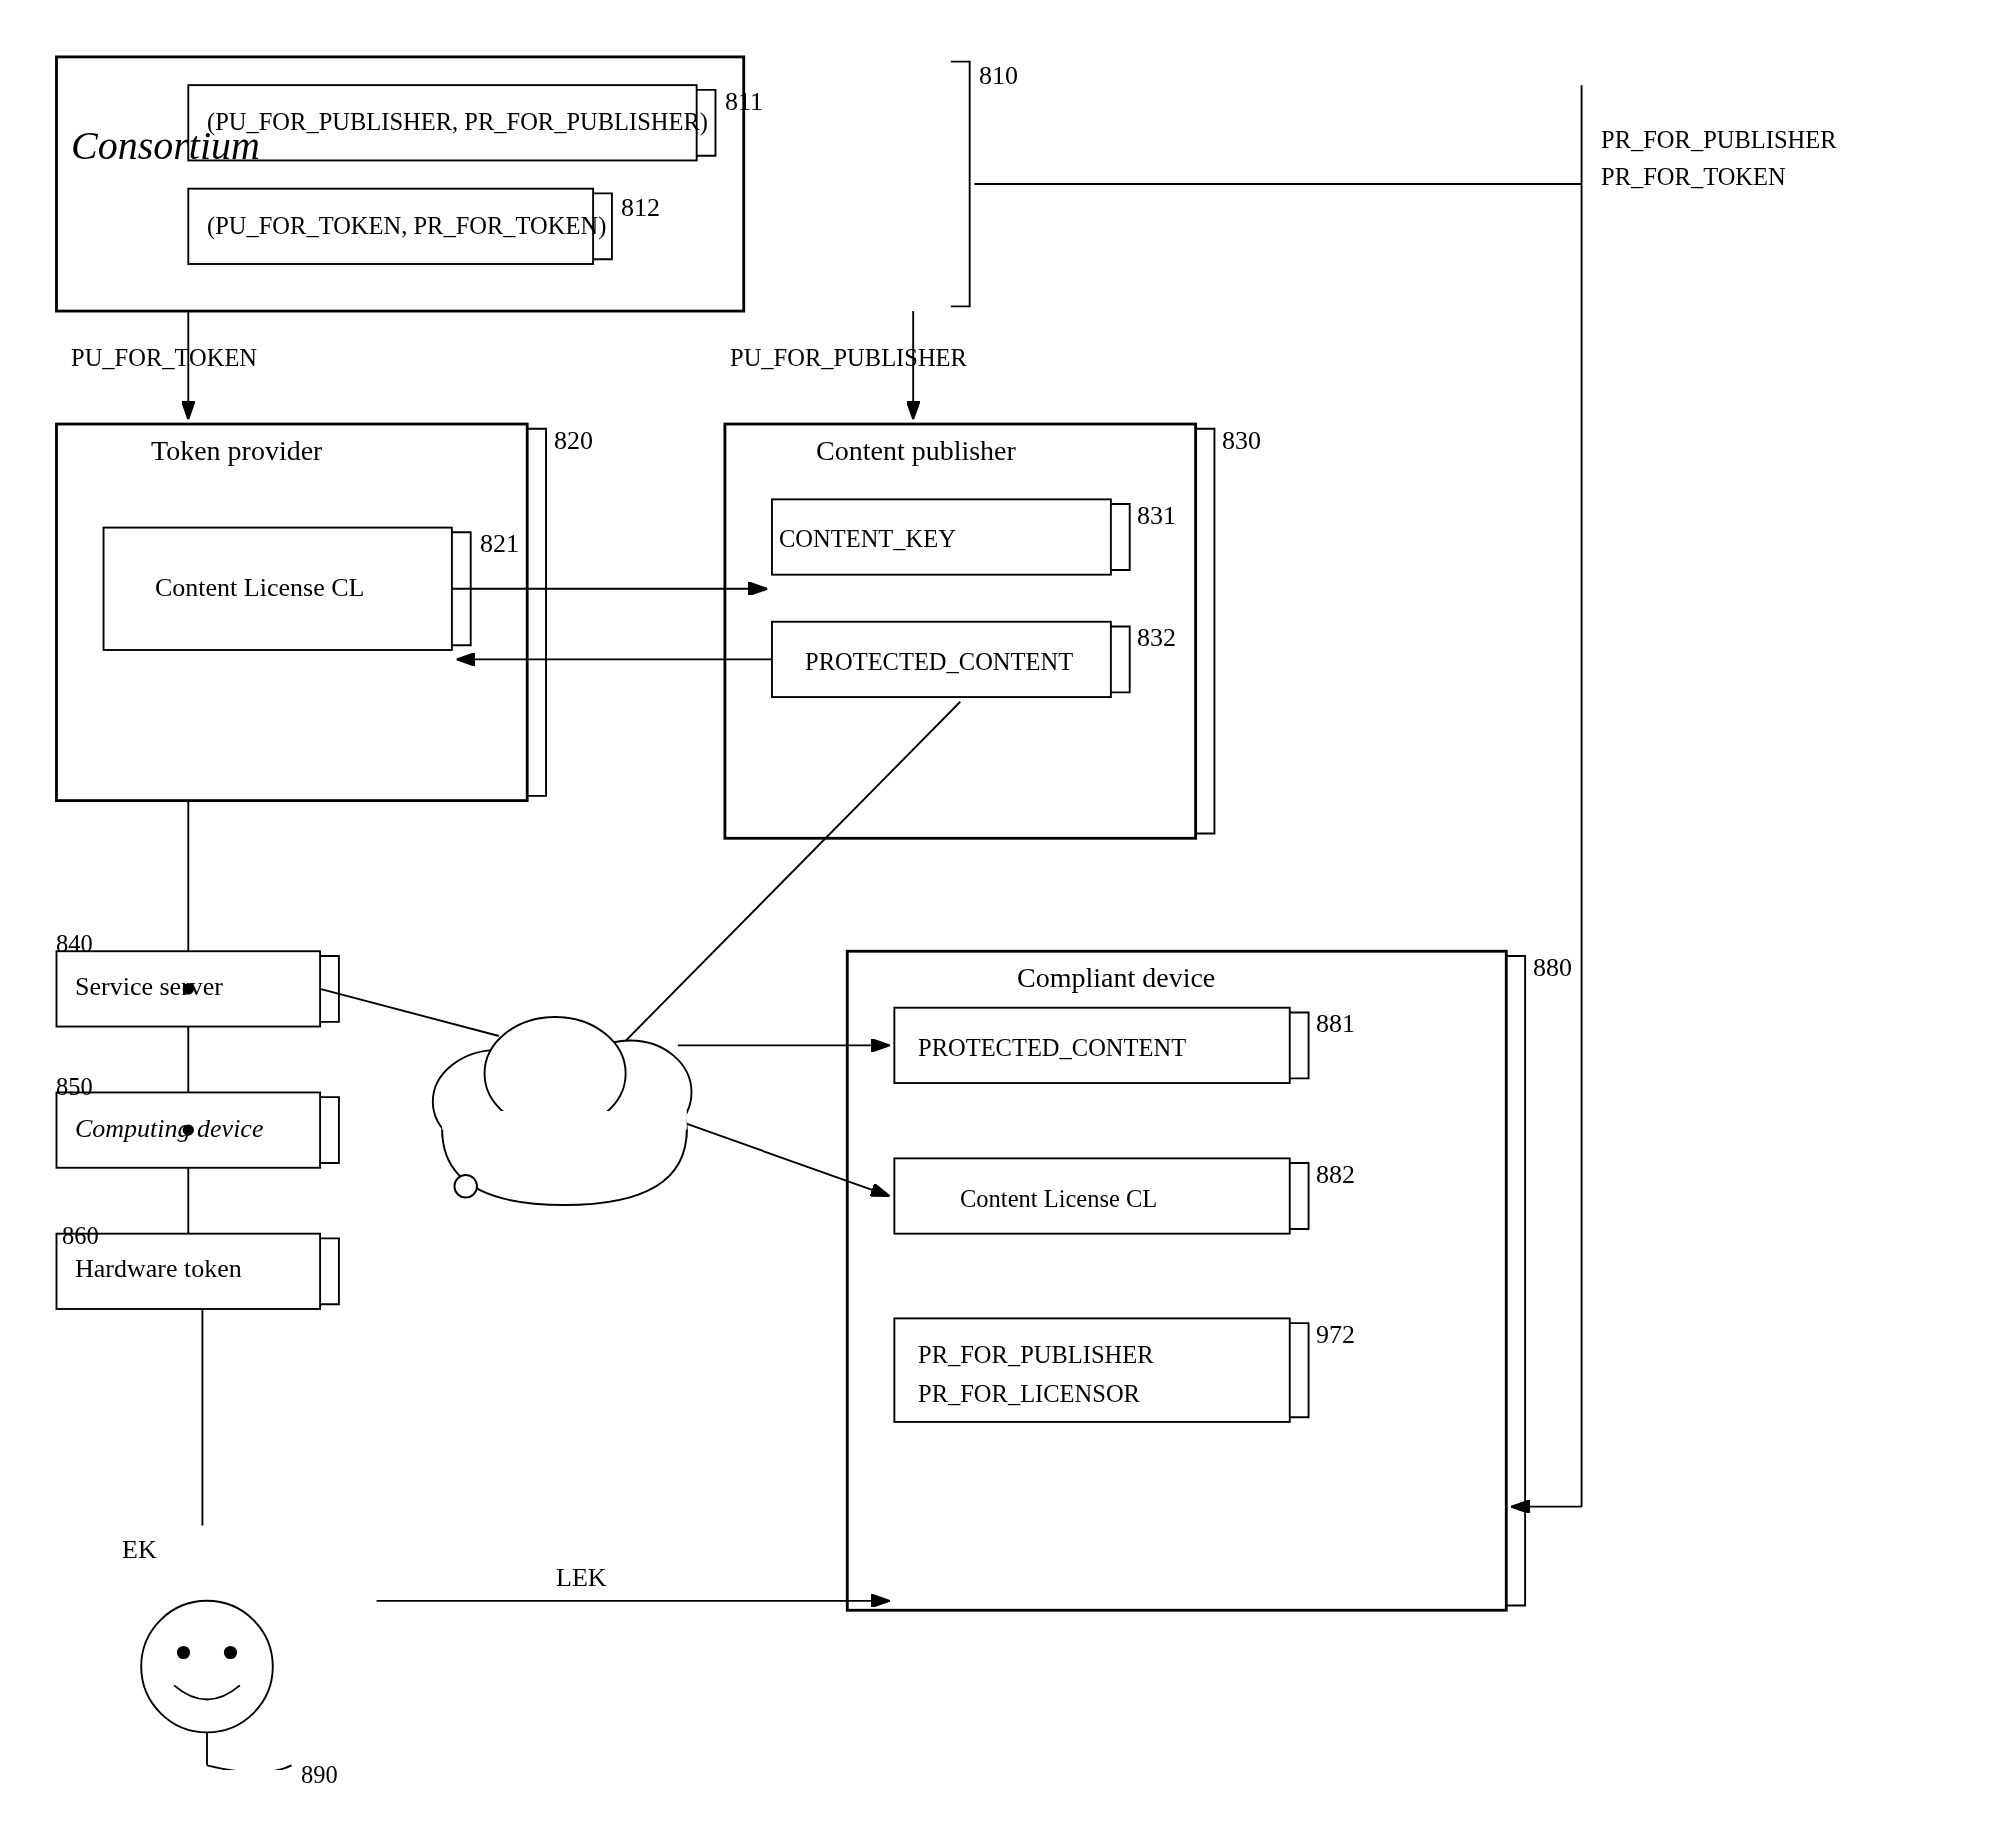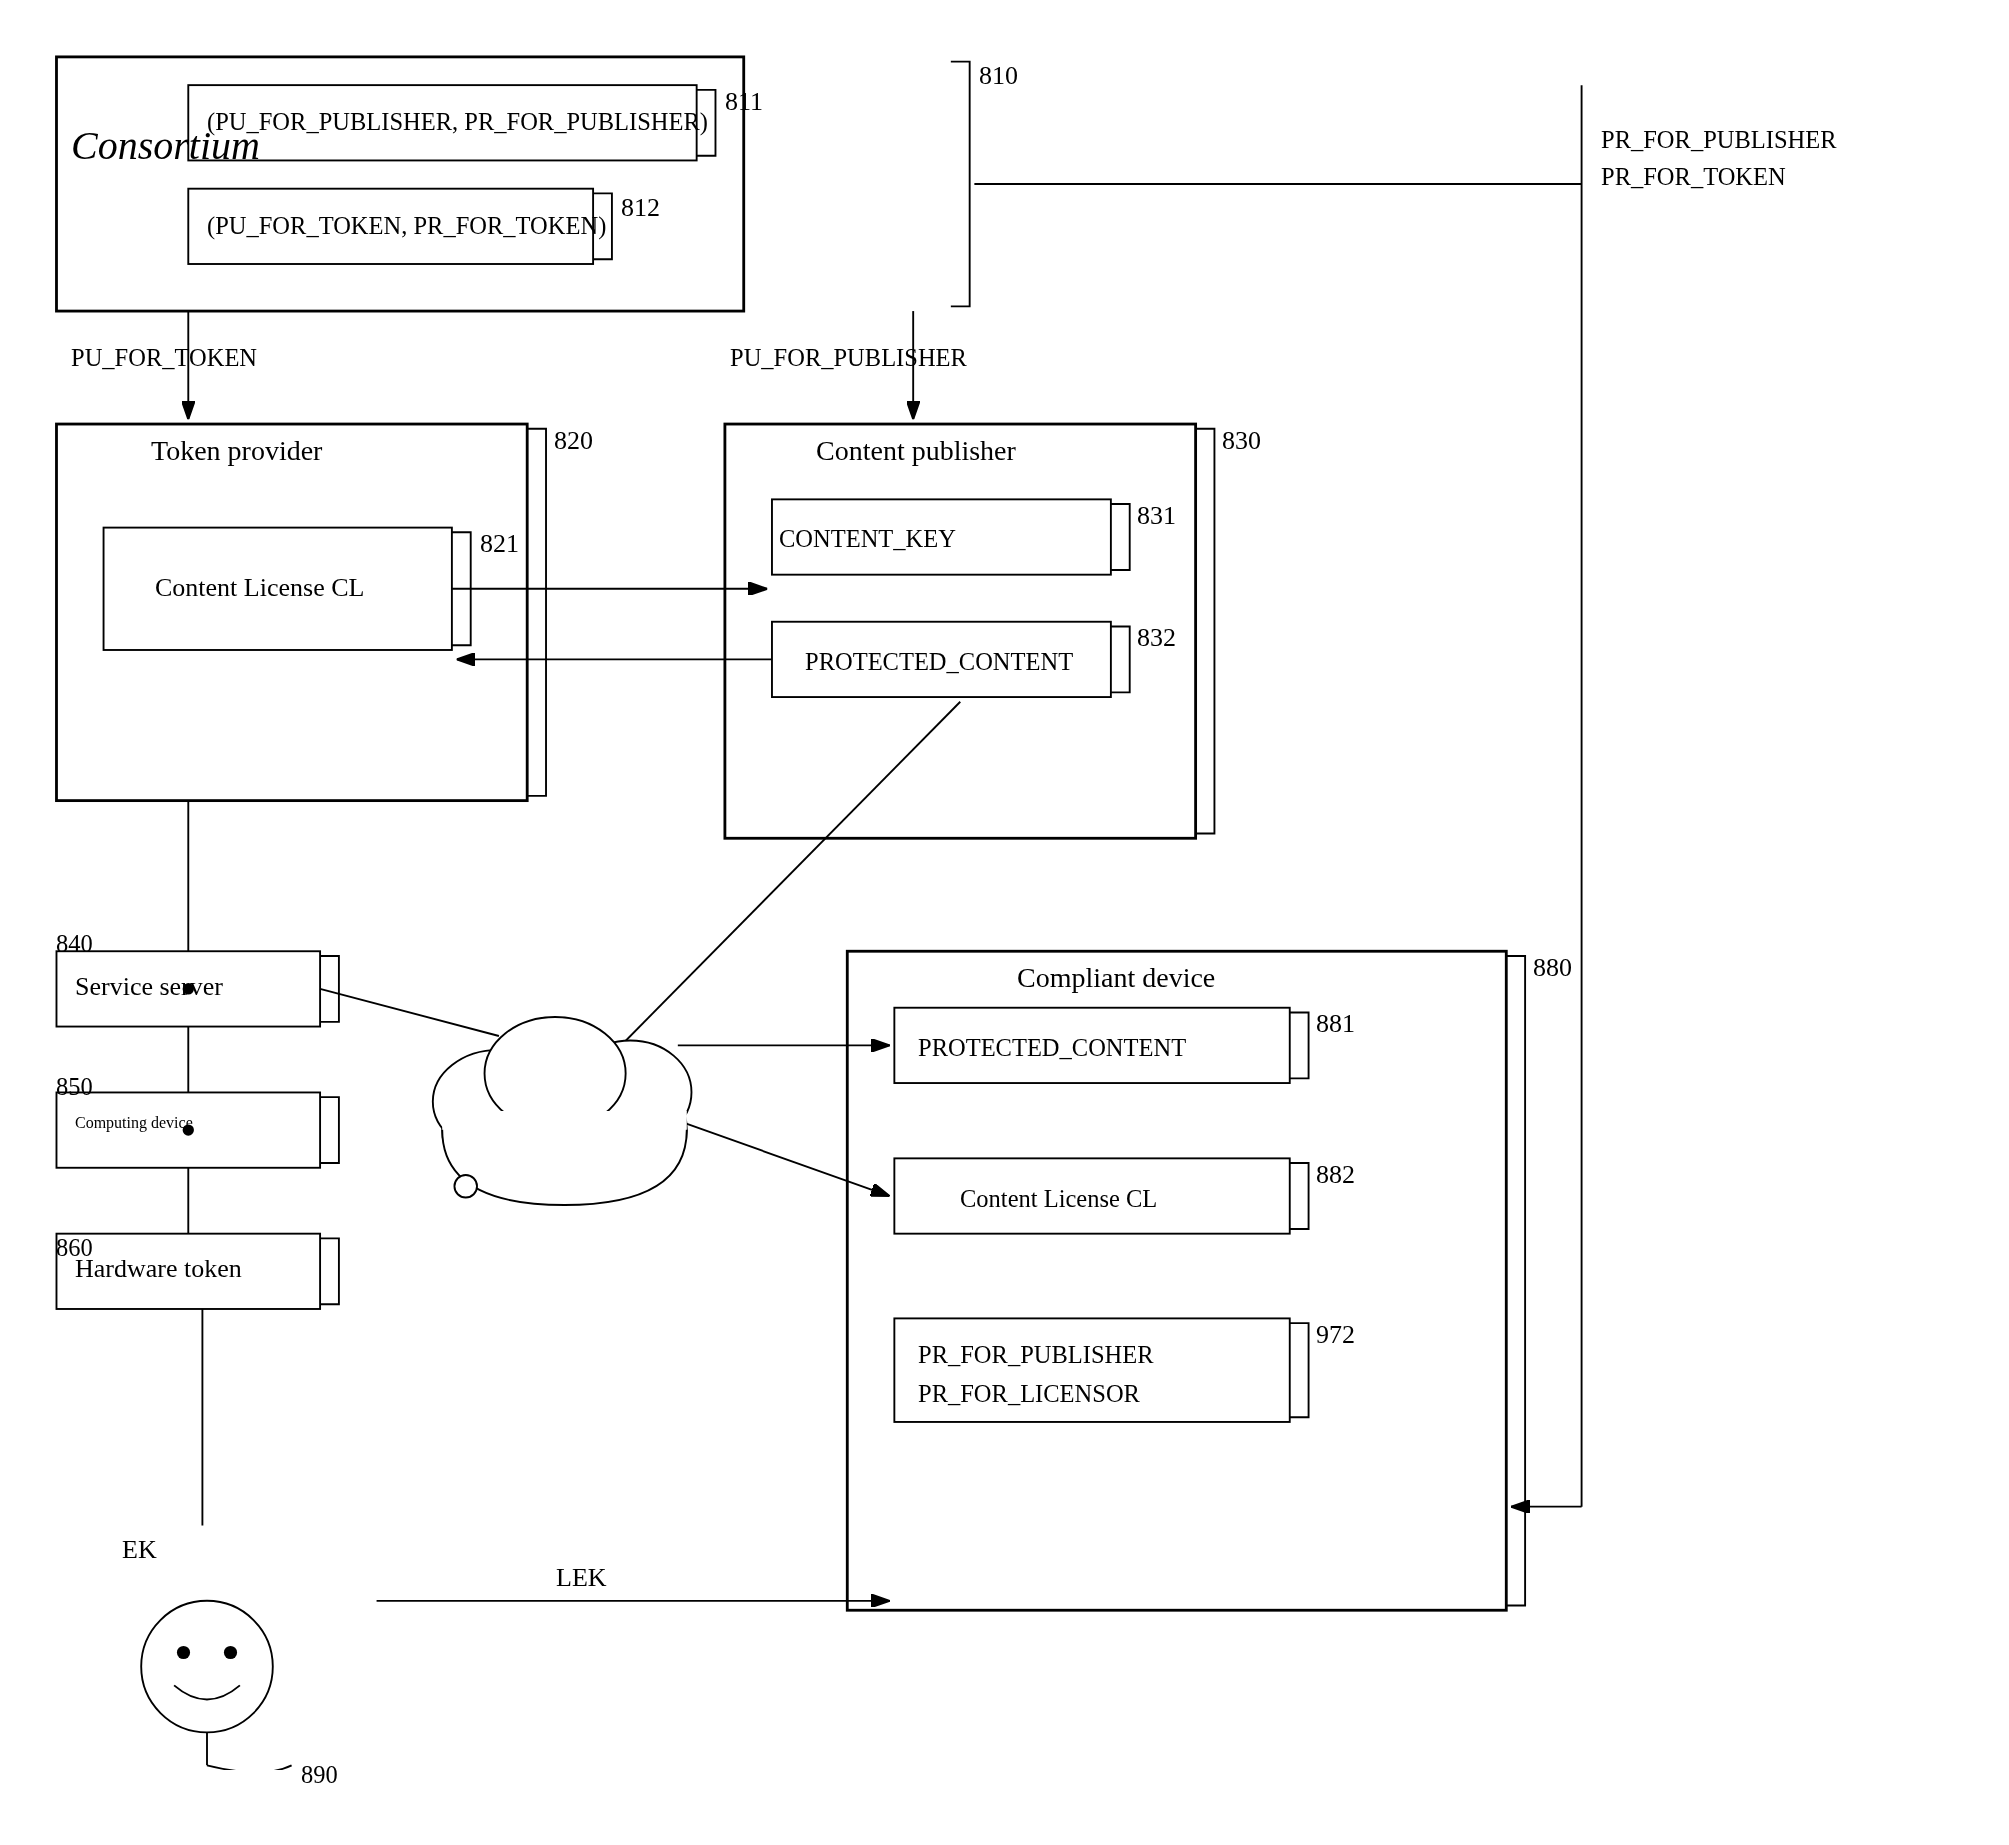--- a/index.html
+++ b/index.html
@@ -201,23 +201,23 @@
   <span class="label" style="left:1137px; top:623px;">832</span>
 
   <span class="label" style="left:805px; top:648px; font-size:24.5px;">PROTECTED_CONTENT</span>
 
   <span class="label" style="left:56px; top:930px; font-size:24.5px;">840</span>
 
   <span class="label" style="left:75px; top:972px; font-size:26px;">Service server</span>
 
   <span class="label" style="left:56px; top:1073px; font-size:24.5px;">850</span>
 
-  <span class="label" style="left:75px; top:1114px; font-size:16px;">Computing device</span>
-
-  <span class="label" style="left:56px; top:1222px; font-size:24.5px;margin-top:12px;">860</span>
+  <span class="label" style="left:75px; top:1114px; font-size:26px;font-style:italic;">Computing device</span>
+
+  <span class="label" style="left:62px; top:1222px; font-size:24.5px;">860</span>
 
   <span class="label" style="left:75px; top:1254px; font-size:26px;">Hardware token</span>
 
   <span class="label" style="left:1533px; top:953px;">880</span>
 
   <span class="label" style="left:1017px; top:962px; font-size:28px;">Compliant device</span>
 
   <span class="label" style="left:1316px; top:1009px;">881</span>
 
   <span class="label" style="left:918px; top:1034px; font-size:24.5px;">PROTECTED_CONTENT</span>

